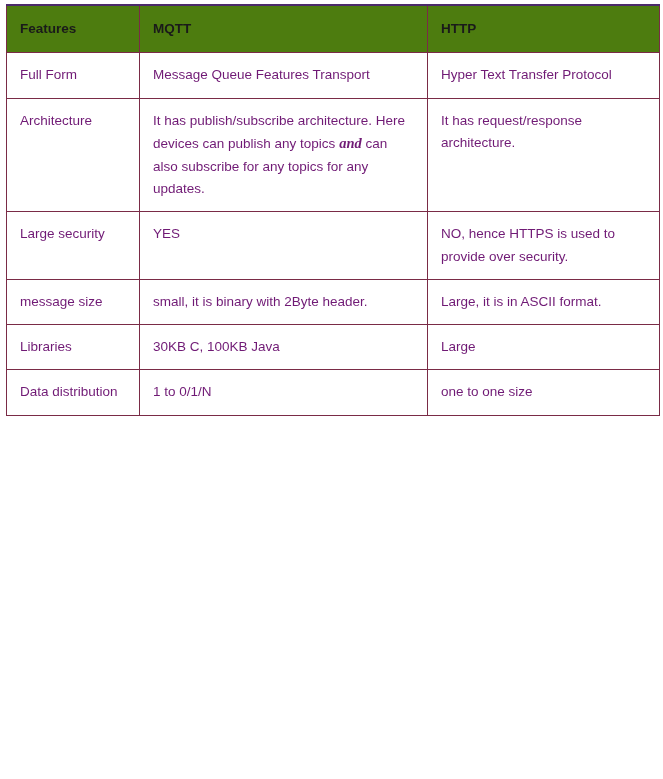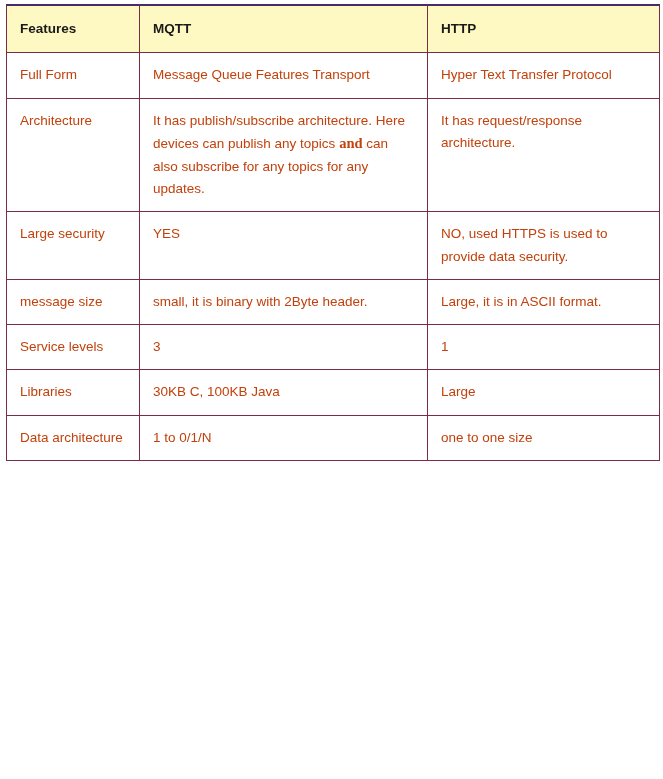--- a/index.html
+++ b/index.html
@@ -35,37 +35,38 @@
 
   table.compare th,
   table.compare td {
     border: 1px solid #7a2b46;
     padding: 11px 12px 11px 13px;
     vertical-align: top;
     font-size: 13.5px;
     line-height: 1.65;
     text-align: left;
     font-weight: normal;
-    color: #c2410c;
+    color: #701a75;
   }
   table.compare thead th {
-    background: #fef9c3;
+    background: #4d7c0f;
     font-weight: bold;
     font-size: 13.5px;
     padding-top: 12px;
     padding-bottom: 12px;
     color: #1a1a1a;
   }
   table.compare tbody td.feature {
     padding-left: 13px;
   }
   .bold-inline {
     font-family: "Liberation Serif", serif;
     font-weight: bold;
     font-size: 14.5px;
+    font-style: italic;
   }
   .cell-text { display: block; }
 </style>
 </head>
 <body>
 
 <div class="page">
   <table class="compare">
     <colgroup>
       <col class="c1">
@@ -88,37 +89,32 @@
       <tr>
         <td class="feature">Architecture</td>
         <td>
             <span class="cell-text"><span>It has publish/subscribe architecture. Here devices can publish any topics</span> <span class="bold-inline">and</span> <span>can also subscribe for any topics for any updates.</span></span>
           </td>
         <td>It has request/response architecture.</td>
       </tr>
       <tr>
         <td class="feature">Large security</td>
         <td>YES</td>
-        <td>NO, used HTTPS is used to provide data security.</td>
+        <td>NO, hence HTTPS is used to provide over security.</td>
       </tr>
       <tr>
         <td class="feature">message size</td>
         <td>small, it is binary with 2Byte header.</td>
         <td>Large, it is in ASCII format.</td>
       </tr>
       <tr>
-        <td class="feature">Service levels</td>
-        <td>3</td>
-        <td>1</td>
-      </tr>
-      <tr>
         <td class="feature">Libraries</td>
         <td>30KB C, 100KB Java</td>
         <td>Large</td>
       </tr>
       <tr>
-        <td class="feature">Data architecture</td>
+        <td class="feature">Data distribution</td>
         <td>1 to 0/1/N</td>
         <td>one to one size</td>
       </tr>
     </tbody>
   </table>
 </div>
 
 </body></html>

